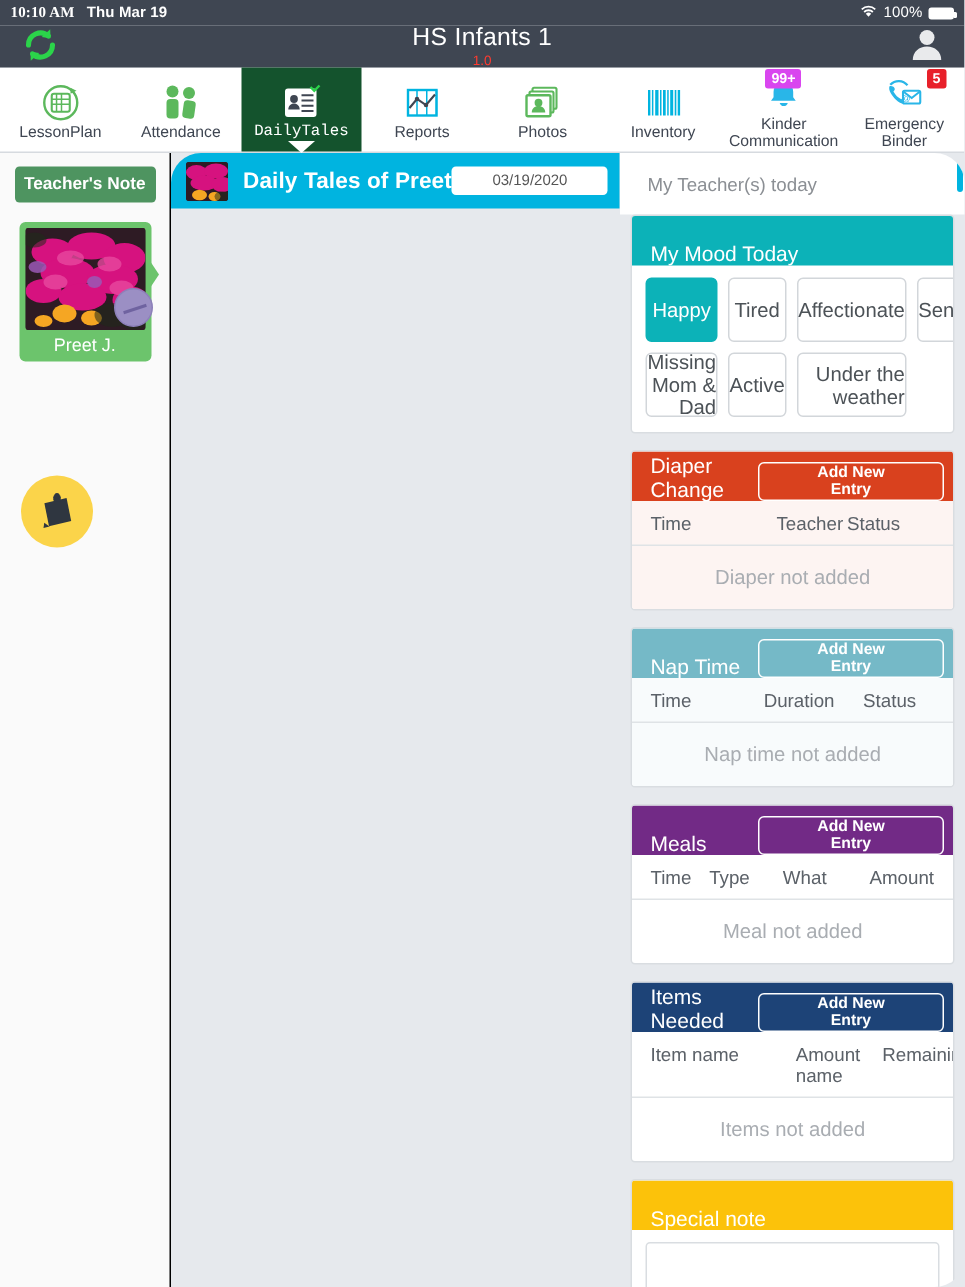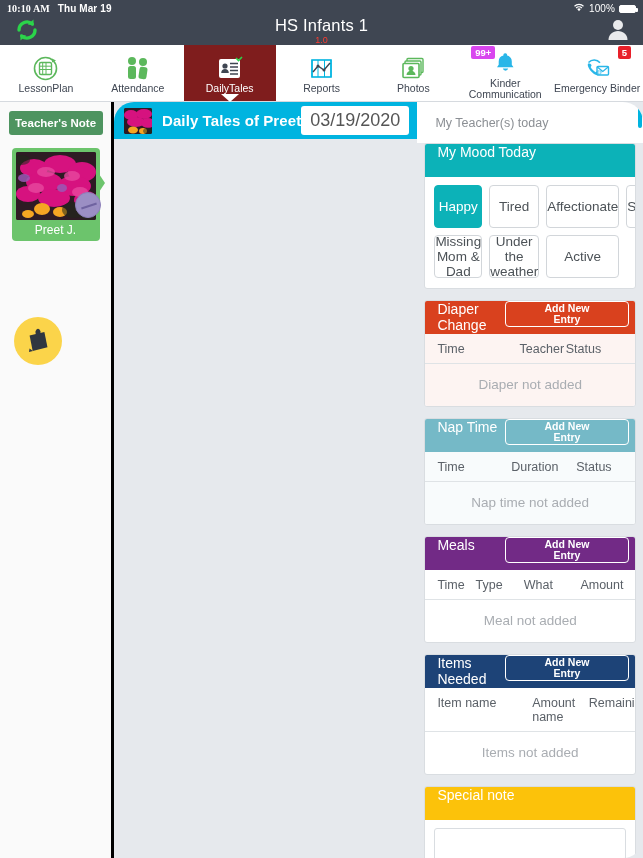--- a/index.html
+++ b/index.html
@@ -43,44 +43,44 @@
   
   .navbar {
     height: 57px; background: #fff; display: flex; align-items: stretch;
     border-bottom: 1px solid #d6dadf;
   }
   .navtab {
     flex: 1; display: flex; flex-direction: column; align-items: center;
     justify-content: center; gap: 2px; position: relative; cursor: pointer;
     padding-top: 3px;
   }
-  .navtab.active { background: #7f1d1d; }
+  .navtab.active { background: #14532d; font-family: Liberation Mono, monospace; }
   .navtab .nt-label {
     font-size: 10.5px; color: #3f4652; text-align: center; line-height: 11px;
   }
   .navtab.active .nt-label { color: #fff; }
   .nt-icon { height: 26px; display: flex; align-items: center; justify-content: center; }
   .nt-pointer {
     position: absolute; bottom: -1px; left: 50%; transform: translateX(-50%);
     width: 0; height: 0; border-left: 9px solid transparent;
     border-right: 9px solid transparent; border-top: 8px solid #fff;
   }
   .badge {
     position: absolute; top: 1px; font-size: 9.5px; font-weight: 700;
     color: #fff; padding: 1px 4px; border-radius: 2px; line-height: 11px;
   }
-  .badge.orange { background: #d946ef; left: 12px; text-align: center; }
+  .badge.orange { background: #d946ef; left: 28px; text-align: center; }
   .badge.red { background: #e8202a; right: 12px; }
 
   
   .body { display: flex; height: calc(858px - 17px - 28px - 57px); }
 
   
   .sidebar {
-    width: 114px; background: #fafafa; border-right: 3px solid #000000;
+    width: 114px; background: #fafafa; border-right: 1px solid #000000;
     position: relative; flex: none; padding-top: 9px;
   }
   .teachers-note-btn {
     margin: 0 auto; width: 94px; height: 24px; background: #4e9460;
     border-radius: 3px; color: #fff; font-size: 11.5px; font-weight: 700;
     display: flex; align-items: center; justify-content: center; cursor: pointer;
   }
   .student-card {
     margin: 13px auto 18px; width: 88px; background: #6cc46c;
     border-radius: 4px; padding: 4px 4px 0; position: relative; cursor: pointer;
@@ -120,37 +120,37 @@
     height: 37px; background: #00b4e0; display: flex; align-items: center;
     padding: 0 8px 0 10px; flex: none;
   }
   .dt-thumb {
     width: 28px; height: 26px; border-radius: 2px; overflow: hidden;
     background: #2d1a22; flex: none; margin-right: 10px;
   }
   .dt-title { color: #fff; font-size: 15px; font-weight: 700; letter-spacing: .1px; }
   .dt-date {
     margin-left: auto; background: #fff; border-radius: 3px;
-    padding: 4px 9px; font-size: 18px; color: #555; cursor: pointer;
+    padding: 4px 9px; font-size: 10px; color: #555; cursor: pointer;
     min-width: 104px; text-align: center;
   }
 
   .scrollarea { flex: 1; overflow-y: auto; background: #fff; position: relative; }
   .teacher-row {
     background: #fff; padding: 14px 0 13px 18px; font-size: 12.5px; color: #8b8f94;
   }
   .cards { background: #e6e9ed; padding: 0 7px 0 7px; }
 
   
   .card {
     background: #fff; border-radius: 3px; margin-bottom: 11px;
     border: 1px solid #d9dde1; overflow: hidden;
   }
   .card-head {
-    height: 33px; display: flex; align-items: flex-start;
+    height: 33px; display: flex; align-items: flex-end;
     padding: 0 6px 0 12px; position: relative;
   }
   .card-head .ch-title { color: #fff; font-size: 14px; font-weight: 400; }
   .add-btn {
     margin-left: auto; min-width: 124px; height: 26px; border: 1px solid #fff;
     border-radius: 4px; color: #fff; font-size: 10.5px; font-weight: 700;
     line-height: 11.5px; display: flex; flex-direction: column;
     align-items: center; justify-content: center; cursor: pointer; text-align: center;
   }
   .col-head {
@@ -164,21 +164,21 @@
   }
 
   .card.mood .card-head { background: #0cb2b8; }
   .mood-grid {
     display: grid; grid-template-columns: repeat(4, 1fr); gap: 7px;
     padding: 8px 9px 10px;
   }
   .mood-cell {
     height: 43px; border: 1px solid #d2d6da; border-radius: 4px;
     display: flex; align-items: center; justify-content: center;
-    font-size: 13.5px; color: #4c5257; text-align: center; line-height: 15px;
+    font-size: 13.5px; color: #4c5257; text-align: right; line-height: 15px;
     cursor: pointer; background: #fff;
   }
   .mood-cell.selected { background: #0cb2b8; border-color: #0cb2b8; color: #fff; }
 
   .card.diaper .card-head { background: #d9411e; }
   .card.diaper .col-head, .card.diaper .empty-row { background: #fdf4f2; }
   .card.nap .card-head { background: #75b9c7; }
   .card.nap .col-head, .card.nap .empty-row { background: #f8fbfc; }
   .card.meals .card-head { background: #722a86; }
   .card.items .card-head { background: #1d4377; }
@@ -297,20 +297,38 @@
           <rect x="7" y="2.5" width="16" height="14" rx="1" stroke="#5cb85c" stroke-width="1.4" fill="#fff"></rect>
           <rect x="5" y="5" width="16" height="14" rx="1" stroke="#5cb85c" stroke-width="1.4" fill="#fff"></rect>
           <rect x="3" y="7.5" width="16" height="14" rx="1" stroke="#5cb85c" stroke-width="1.6" fill="#fff"></rect>
           <circle cx="11" cy="12.5" r="2.6" fill="#5cb85c"></circle>
           <path d="M6.5 19c0-2.6 2-4.3 4.5-4.3s4.5 1.7 4.5 4.3z" fill="#5cb85c"></path>
         </svg>
       </span>
       <span class="nt-label">Photos</span>
     </div>
 
+    <div class="navtab">
+      <span class="nt-icon">
+        <svg width="27" height="25" viewBox="0 0 27 25">
+          <g fill="#00b4e0">
+            <rect x="3" y="4" width="1.6" height="17"></rect>
+              <rect x="5.6" y="4" width="1" height="17"></rect>
+            <rect x="7.8" y="4" width="2.2" height="17"></rect>
+              <rect x="11" y="4" width="1" height="17"></rect>
+            <rect x="13" y="4" width="1.8" height="17"></rect>
+              <rect x="15.8" y="4" width="1" height="17"></rect>
+            <rect x="17.8" y="4" width="2" height="17"></rect>
+              <rect x="20.8" y="4" width="1.1" height="17"></rect>
+            <rect x="22.8" y="4" width="1.6" height="17"></rect>
+          </g>
+        </svg>
+      </span>
+      <span class="nt-label">Inventory</span>
+    </div>
 
     <div class="navtab">
       <span class="badge orange">99+</span>
       <span class="nt-icon">
         <svg width="27" height="25" viewBox="0 0 27 25">
           <path d="M13.5 3.2a1.6 1.6 0 0 1 1.6 1.6v.6a6.3 6.3 0 0 1 4.7 6v3.4l1.7 2.4H5l1.7-2.4v-3.4a6.3 6.3 0 0 1 4.7-6v-.6a1.6 1.6 0 0 1 1.6-1.6z" fill="#29b6e8"></path>
           <path d="M10.8 18.6a2.8 2.8 0 0 0 5.4 0z" fill="#29b6e8"></path>
         </svg>
       </span>
       <span class="nt-label">
@@ -423,22 +441,22 @@
           <div class="card mood">
             <div class="card-head">
               <span class="ch-title">My Mood Today</span>
             </div>
             <div class="mood-grid">
               <div class="mood-cell selected">Happy</div>
               <div class="mood-cell">Tired</div>
               <div class="mood-cell">Affectionate</div>
               <div class="mood-cell">Sensitive</div>
               <div class="mood-cell">Missing Mom &amp; Dad</div>
+              <div class="mood-cell">Active</div>
               <div class="mood-cell">Under the weather</div>
-              <div class="mood-cell">Active</div>
             </div>
           </div>
 
           <div class="card diaper">
             <div class="card-head">
               <span class="ch-title">Diaper Change</span>
               <span class="add-btn">
                 <span>Add New</span>
                   <span>Entry</span>
               </span>

